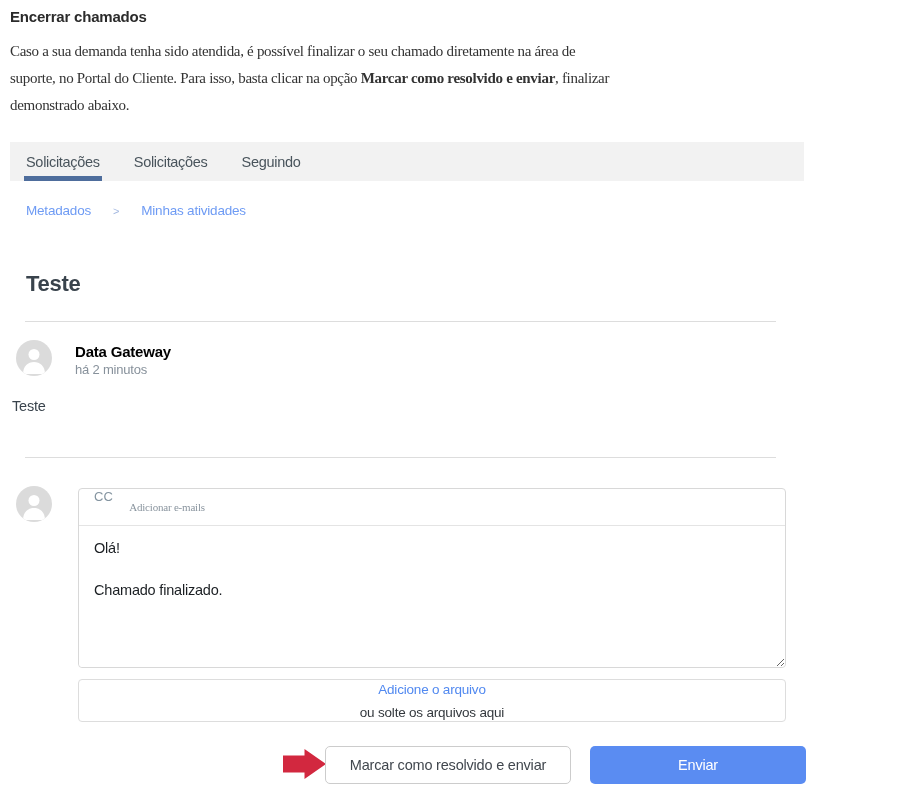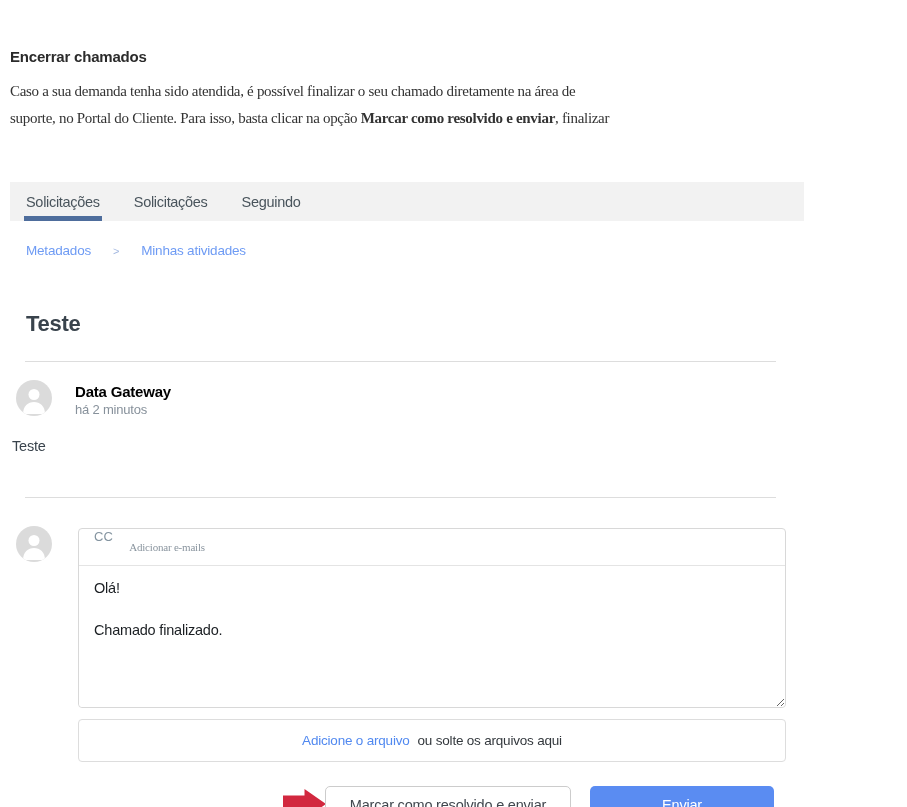--- a/index.html
+++ b/index.html
@@ -1,19 +1,19 @@
 <!DOCTYPE html>
 <html><head>
 <meta charset="utf-8">
 <style>
   * { margin:0; padding:0; box-sizing:border-box; }
   html,body { width:907px; height:807px; background:#fff; overflow:hidden; }
   body { font-family:"Liberation Sans","DejaVu Sans",sans-serif; color:#303030; position:relative; }
 
-  .abs { position:absolute;margin-top:40px; }
+  .abs { position:absolute; }
 
   
   .doc-title { left:10px; top:8px; font-size:15px; font-weight:700; color:#2b2b2b; letter-spacing:-0.2px; }
   .doc-para { left:10px; top:38px; width:860px; font-size:15px; line-height:27px; color:#333; letter-spacing:-0.3px;font-family:Liberation Serif, serif; }
   .doc-para b { font-weight:700; }
 
   
   .tabs-bar { left:10px; top:142px; width:794px; height:39px; background:#f2f2f2;
               display:flex; align-items:stretch; padding-left:14px; gap:30px; }
   .tab { position:relative; display:flex; align-items:center; padding:0 2px;
@@ -46,41 +46,42 @@
   .cc-label { font-size:13px; color:#8494a0; letter-spacing:0.2px; }
   .cc-input { flex:1; margin-left:16px; border:0; outline:none; font-family:Liberation Serif, serif;
               font-size:11px; color:#39434c; letter-spacing:-0.2px; background:transparent; }
   .cc-input::placeholder { color:#8a959f; opacity:1; }
   .reply-textarea { display:block; width:100%; height:141px; border:0; outline:none; resize:both;
                     padding:12px 15px; font-family:inherit; font-size:14.5px; line-height:21px;
                     color:#1b1f23; letter-spacing:-0.2px; border-radius:0 0 4px 4px; overflow:auto; }
 
   .attach-box { left:78px; top:679px; width:708px; height:43px; border:1px solid #ddd; border-radius:4px;
                 display:flex; align-items:center; justify-content:center; gap:8px;
-                font-size:13.5px; letter-spacing:-0.2px; cursor:pointer; }
+                font-size:13.5px; letter-spacing:-0.2px; cursor:pointer;flex-direction:column; }
   .attach-link { color:#5189f0; cursor:pointer; }
   .attach-rest { color:#33383d; }
 
   
   .arrow { left:283px; top:749px; width:43px; height:30px; background:#d2283f;
            clip-path:polygon(0 22%, 50% 22%, 50% 0, 100% 50%, 50% 100%, 50% 78%, 0 78%); }
   .btn { display:flex; align-items:center; justify-content:center; font-size:14.5px;
          letter-spacing:-0.2px; border-radius:5px; cursor:pointer; }
   .btn-resolve { left:325px; top:746px; width:246px; height:38px; background:#fff;
                  border:1px solid #ccc; color:#41474e; }
-  .btn-send { left:590px; top:746px; width:184px; height:38px; background:#5a8cf2; color:#fff; }
+  .btn-send { left:590px; top:746px; width:216px; height:38px; background:#5a8cf2; color:#fff; }
 </style>
 </head>
 <body>
 
 <div class="abs doc-title">Encerrar chamados</div>
 
 <div class="abs doc-para">
   <div><span>Caso a sua demanda tenha sido atendida, é possível finalizar o seu chamado diretamente na área de</span><b></b><span></span></div>
   <div><span>suporte, no Portal do Cliente. Para isso, basta clicar na opção </span><b>Marcar como resolvido e enviar</b><span>, finalizar</span></div>
+  <div><span>demonstrado abaixo.</span><b></b><span></span></div>
 </div>
 
 <div class="abs tabs-bar">
   <div class="tab active">Solicitações</div>
   <div class="tab">Solicitações</div>
   <div class="tab">Seguindo</div>
 </div>
 
 <div class="abs breadcrumb">
   <span class="crumb">Metadados</span>

